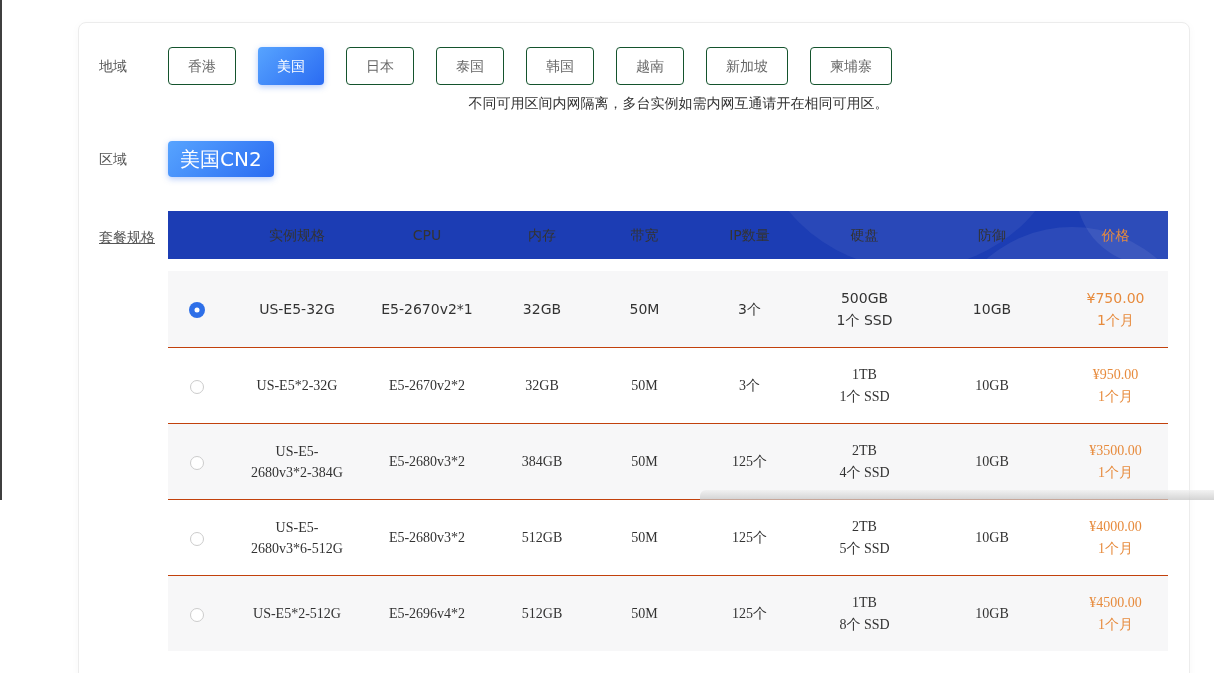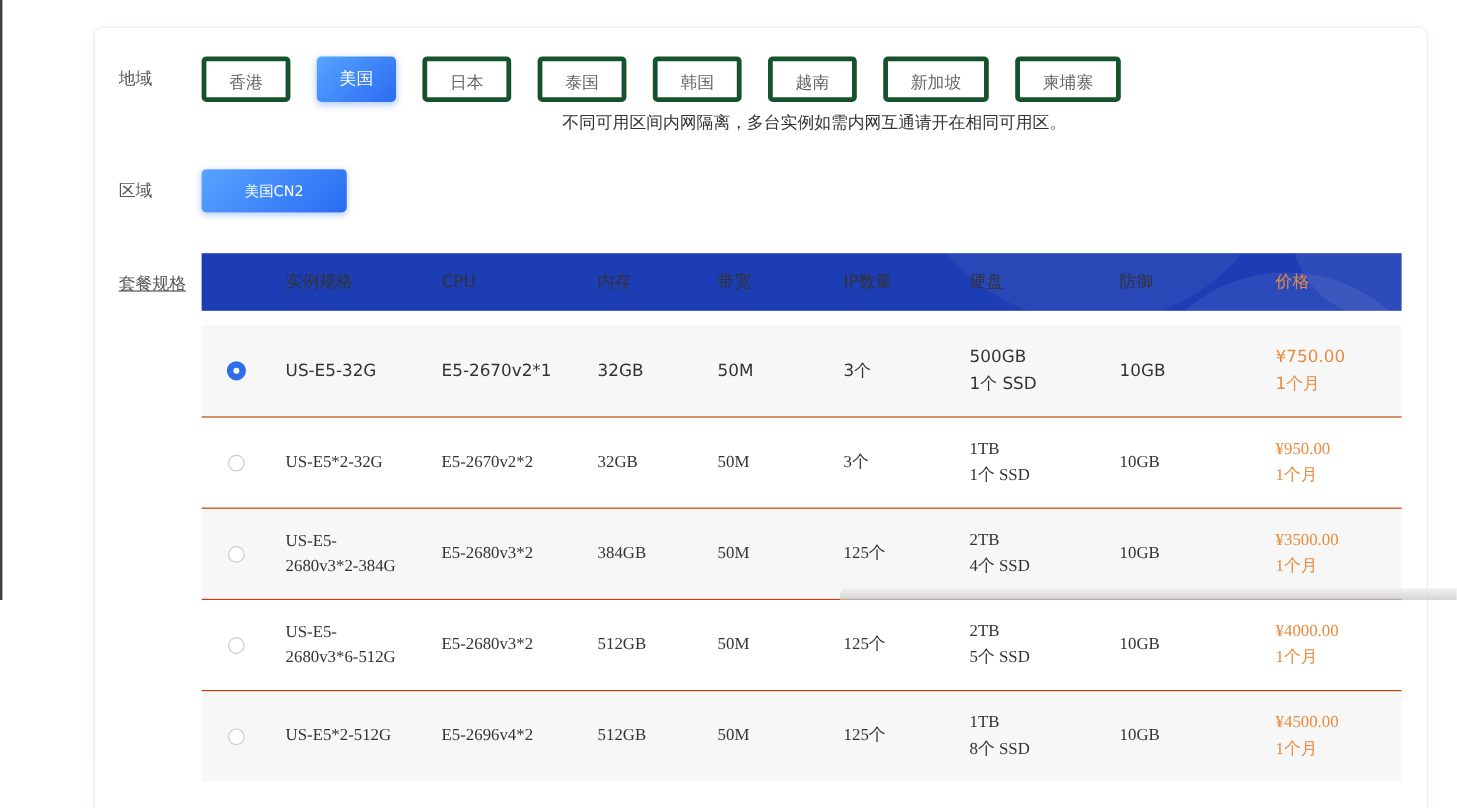--- a/index.html
+++ b/index.html
@@ -12,36 +12,36 @@
     background:#fff; border:1px solid #ececec; border-radius:8px;
     box-shadow:0 2px 10px rgba(0,0,0,0.03); padding:24px 0 0 20px; }
 
   .form-row { display:flex; align-items:flex-start; }
   .form-label { width:69px; flex:none; font-size:14px; color:#555; line-height:38px; }
   .form-label.mid { line-height:36px; }
   .form-label.top { line-height:20px; margin-top:16px;text-decoration:underline; }
   .form-content { flex:1; min-width:0; }
 
   .btn-group { display:flex; gap:22px; }
-  .region-btn { height:38px; padding:0 19px; background:#fff; border:4px solid #14532d;
+  .region-btn { height:38px; padding:0 19px; background:#fff; border:1px solid #14532d;
     border-radius:4px; font-size:14px; color:#666; cursor:pointer;
     font-family:inherit; line-height:36px; }
   .region-btn.selected, .zone-btn.selected {
     background:linear-gradient(135deg,#57a4ff,#2a6bf2); border:none; color:#fff;
     box-shadow:0 2px 6px rgba(42,107,242,0.35); }
-  .zone-btn { height:36px; padding:0 36px; border:1px solid #e2e2e2; border-radius:4px;
-    font-size:12px; color:#666; cursor:pointer; font-family:inherit; background:#fff; }
+  .zone-btn { height:36px; padding:0 12px; border:1px solid #e2e2e2; border-radius:4px;
+    font-size:20px; color:#666; cursor:pointer; font-family:inherit; background:#fff; }
 
   .note { margin-top:8px; font-size:14px; color:#333; line-height:21px;text-align:center; }
   .row-zone { margin-top:27px; }
   .row-package { margin-top:34px; }
 
   .ptable { width:1000px; }
   .tgrid { display:grid; grid-template-columns:58px 130px 130px 100px 105px 105px 125px 130px 1fr;
-    align-items:center; }
+    align-items:center;text-align:center; }
   .thead { position:relative; height:48px; background:#1c3db4; overflow:hidden; color:#fff; }
   .thead .tcell { font-size:14px; position:relative; z-index:2; }
   .decor { position:absolute; border-radius:50%; background:rgba(255,255,255,0.07); z-index:1; }
   .decor.d1 { width:260px; height:260px; right:-34px; top:16px; }
   .decor.d2 { width:320px; height:320px; right:96px; top:-262px; background:rgba(255,255,255,0.06); }
   .decor.d3 { width:150px; height:150px; right:-58px; top:-96px; background:rgba(255,255,255,0.08); }
 
   .tbody { margin-top:12px; }
   .trow { padding:14px 0; min-height:76px; cursor:pointer; }
   .trow.striped { background:#f7f7f8; }

